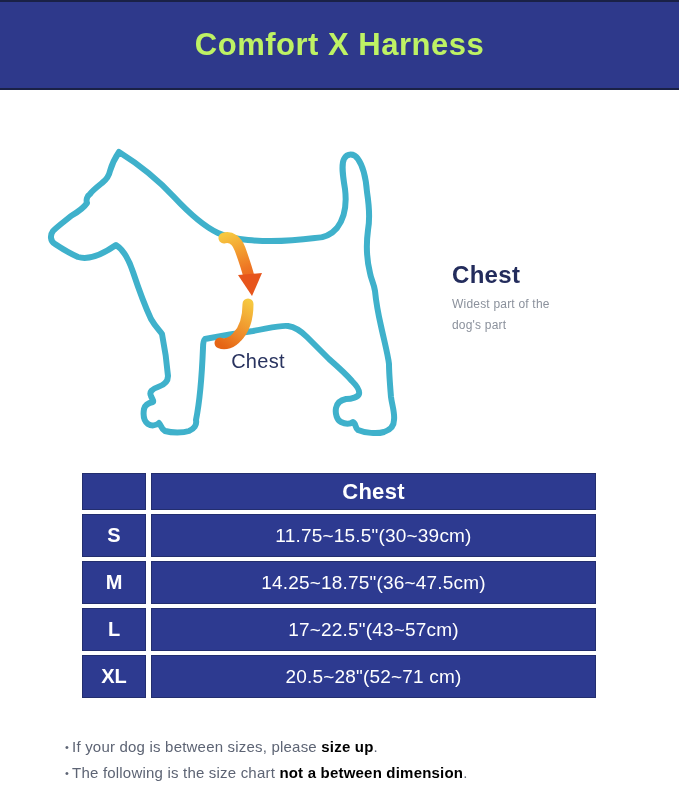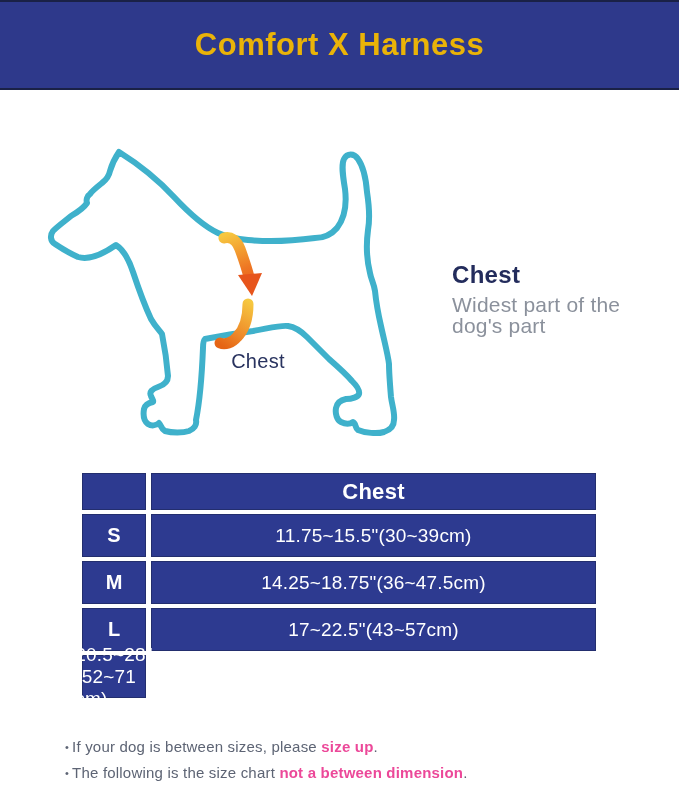--- a/index.html
+++ b/index.html
@@ -9,35 +9,35 @@
   }
   
   .header{
     position:absolute;left:0;top:0;width:679px;height:90px;
     background:#2E398B;
     border-top:2px solid #1A2146;border-bottom:2px solid #1A2146;
     box-sizing:border-box;
     display:flex;align-items:center;justify-content:center;
   }
   .header .title{
-    color:#eab308;font-size:31px;font-weight:700;letter-spacing:.5px;
+    color:#bef264;font-size:31px;font-weight:700;letter-spacing:.5px;
   }
   
   .dog-svg{position:absolute;left:40px;top:133px;}
   .dog-chest-label{
     position:absolute;left:224px;top:350px;width:68px;text-align:center;
     font-size:20px;font-weight:500;color:#29335F;letter-spacing:.3px;
   }
   
   .callout{position:absolute;left:452px;top:261px;width:200px;}
   .callout-title{
     font-size:24px;font-weight:600;color:#232C5C;letter-spacing:.3px;margin-bottom:5px;
   }
   .callout-sub{
-    font-size:21px;color:#8B919C;line-height:21px;letter-spacing:.2px;
+    font-size:12px;color:#8B919C;line-height:21px;letter-spacing:.2px;
   }
   
   .size-table{
     position:absolute;left:82px;top:473px;width:514px;
     display:grid;grid-template-columns:64px 1fr;
     grid-template-rows:37px 43px 43px 43px 43px;
     column-gap:5px;row-gap:4px;
   }
   .cell{
     background:#2D3A90;border:1px solid #232E6E;box-sizing:border-box;
@@ -46,21 +46,21 @@
   .cell.col-header{font-weight:700;font-size:22px;letter-spacing:.3px;}
   .cell.size-label{font-weight:700;font-size:20px;}
   .cell.value{font-weight:400;font-size:19px;letter-spacing:.2px;}
   
   .notes{position:absolute;left:65px;top:739px;width:560px;}
   .note{
     font-size:15px;color:#5D6474;letter-spacing:.2px;line-height:16px;margin-bottom:10px;
     display:flex;align-items:flex-start;
   }
   .note .bullet{font-size:11px;line-height:16px;margin-right:3px;color:#5D6474;}
-  .note b{color:#ec4899;font-weight:700;}
+  .note b{color:#000000;font-weight:700;}
 </style>
 </head>
 <body>
 
 <div class="page">
 
   <div class="header">
     <div class="title">Comfort X Harness</div>
   </div>
 
@@ -152,20 +152,21 @@
 
     <div class="cell size-label">S</div>
     <div class="cell value">11.75~15.5"(30~39cm)</div>
 
     <div class="cell size-label">M</div>
     <div class="cell value">14.25~18.75"(36~47.5cm)</div>
 
     <div class="cell size-label">L</div>
     <div class="cell value">17~22.5"(43~57cm)</div>
 
+    <div class="cell size-label">XL</div>
     <div class="cell value">20.5~28"(52~71 cm)</div>
   </div>
 
   <div class="notes">
     <div class="note">
       <span class="bullet">•</span>
       <span>
         <span>If your dog is between sizes, please </span><b>size up</b><span>.</span>
       </span>
     </div>

